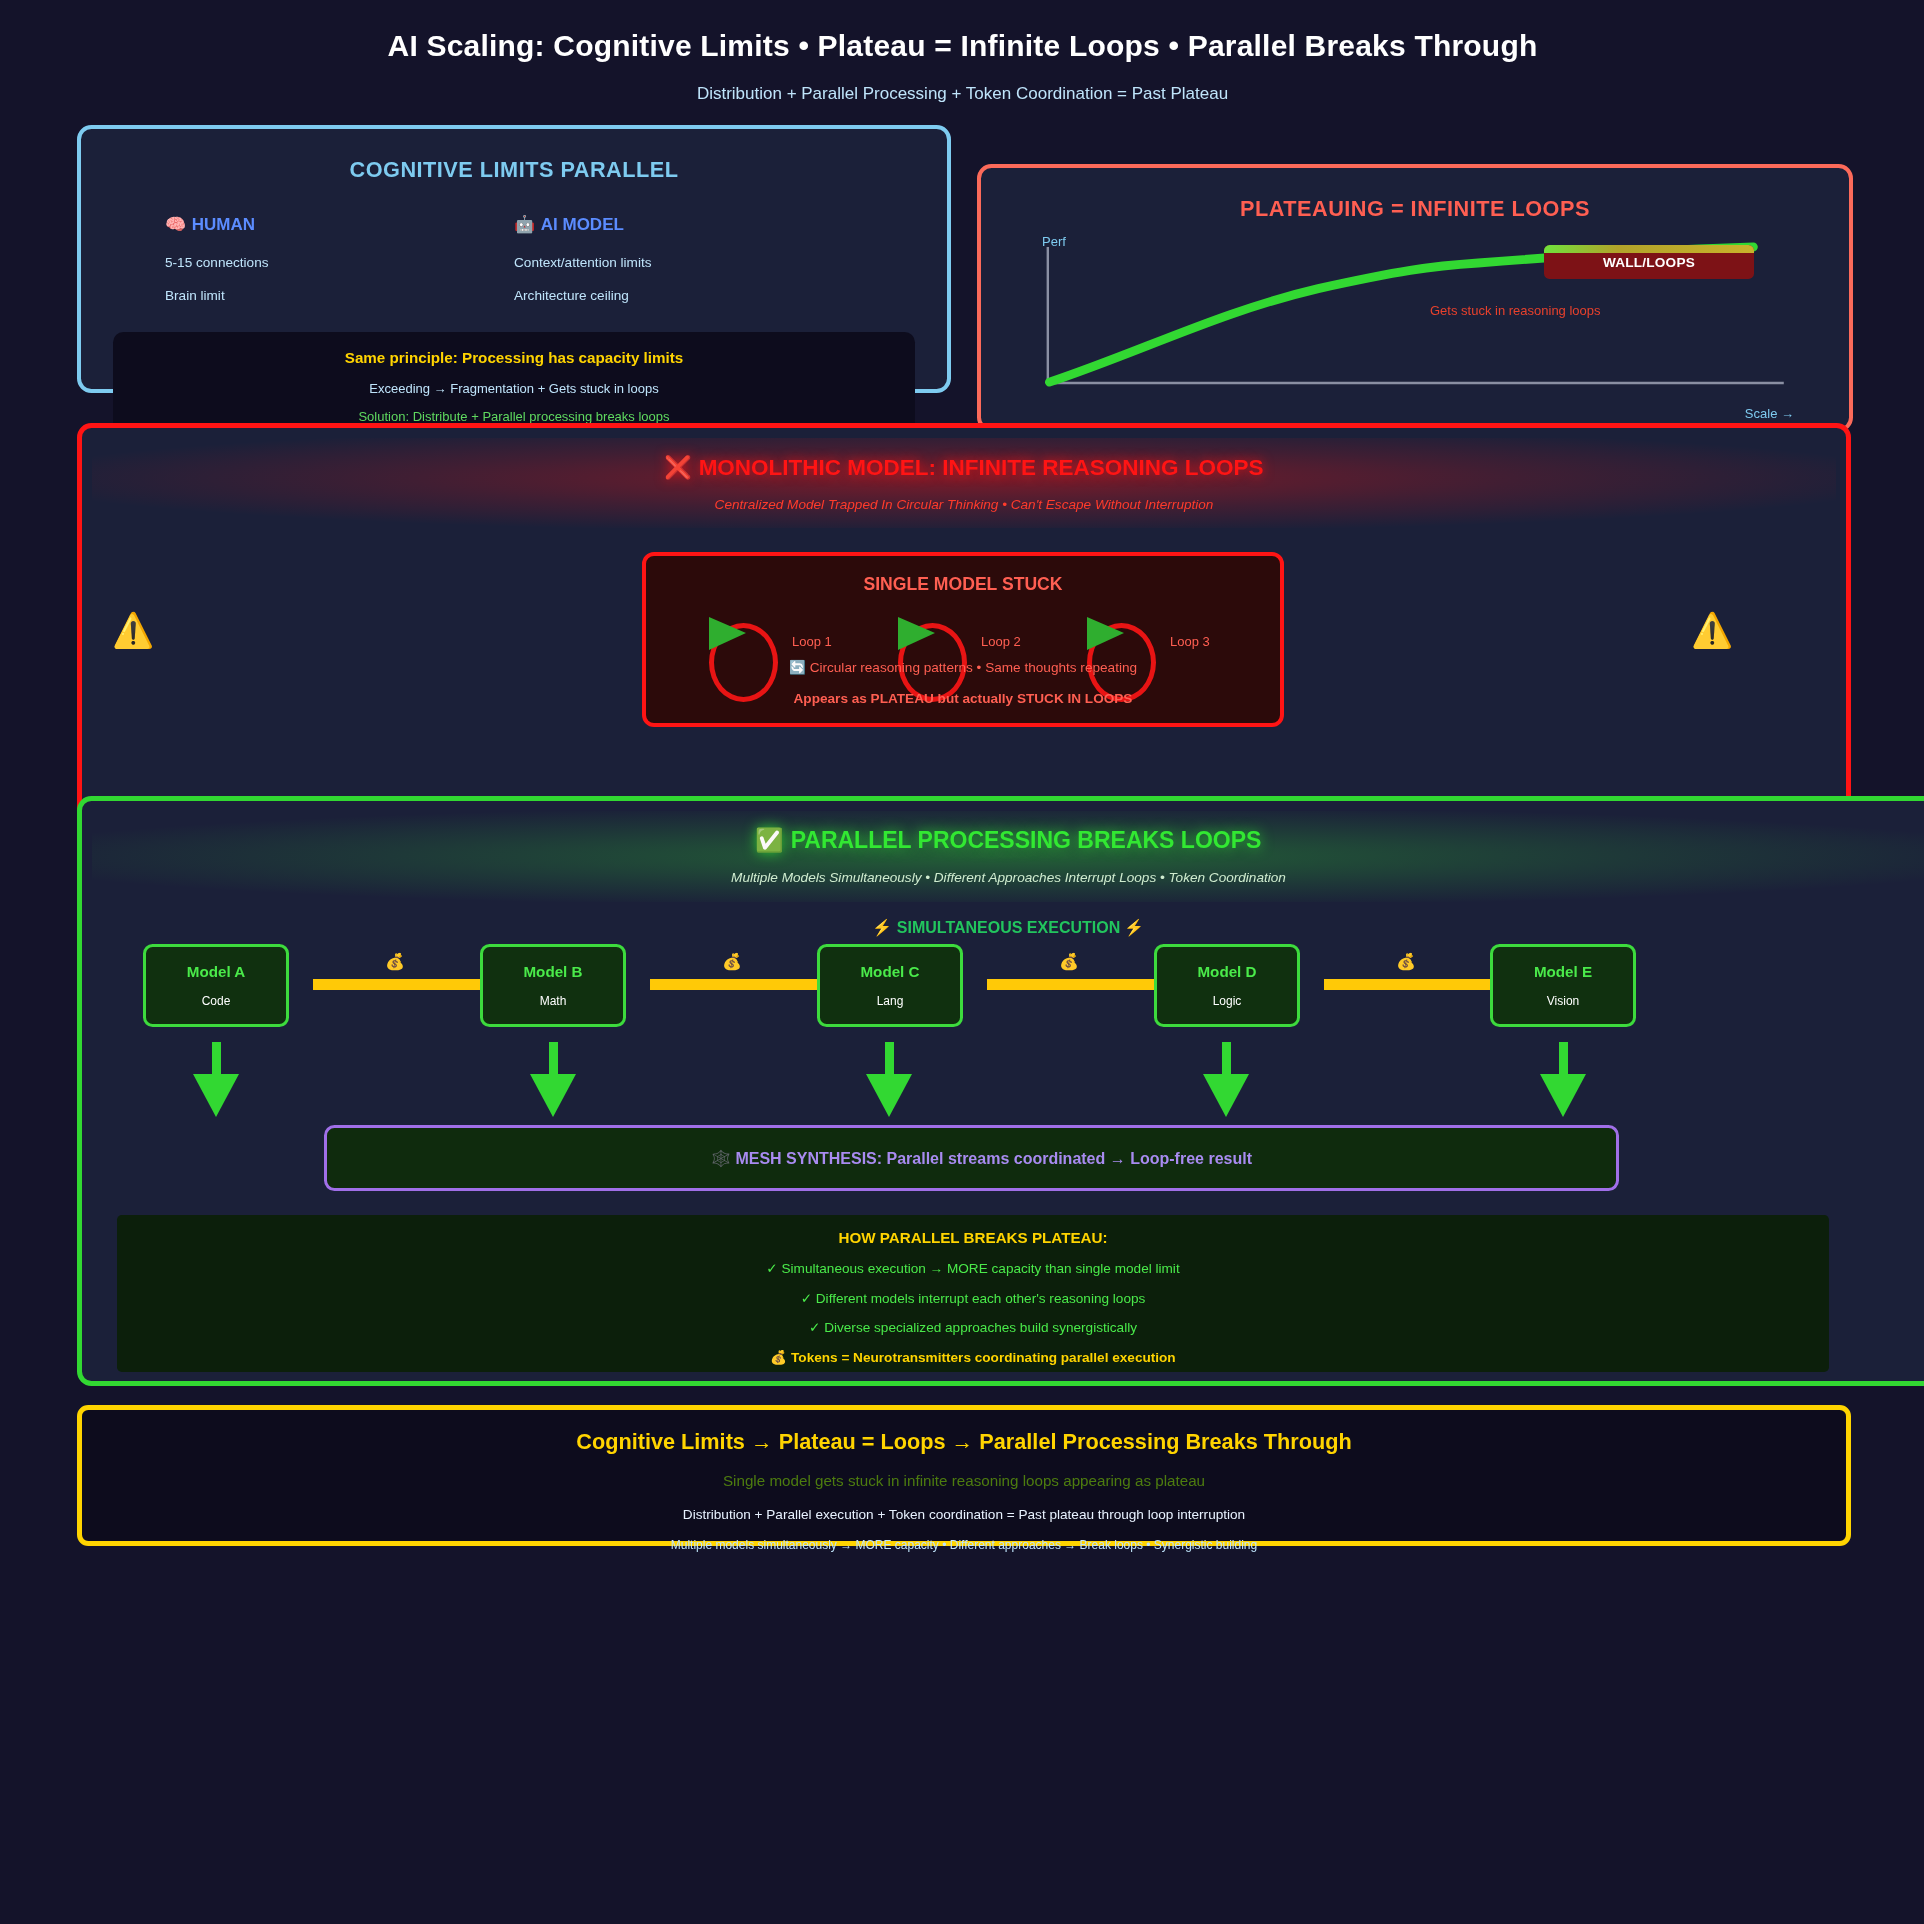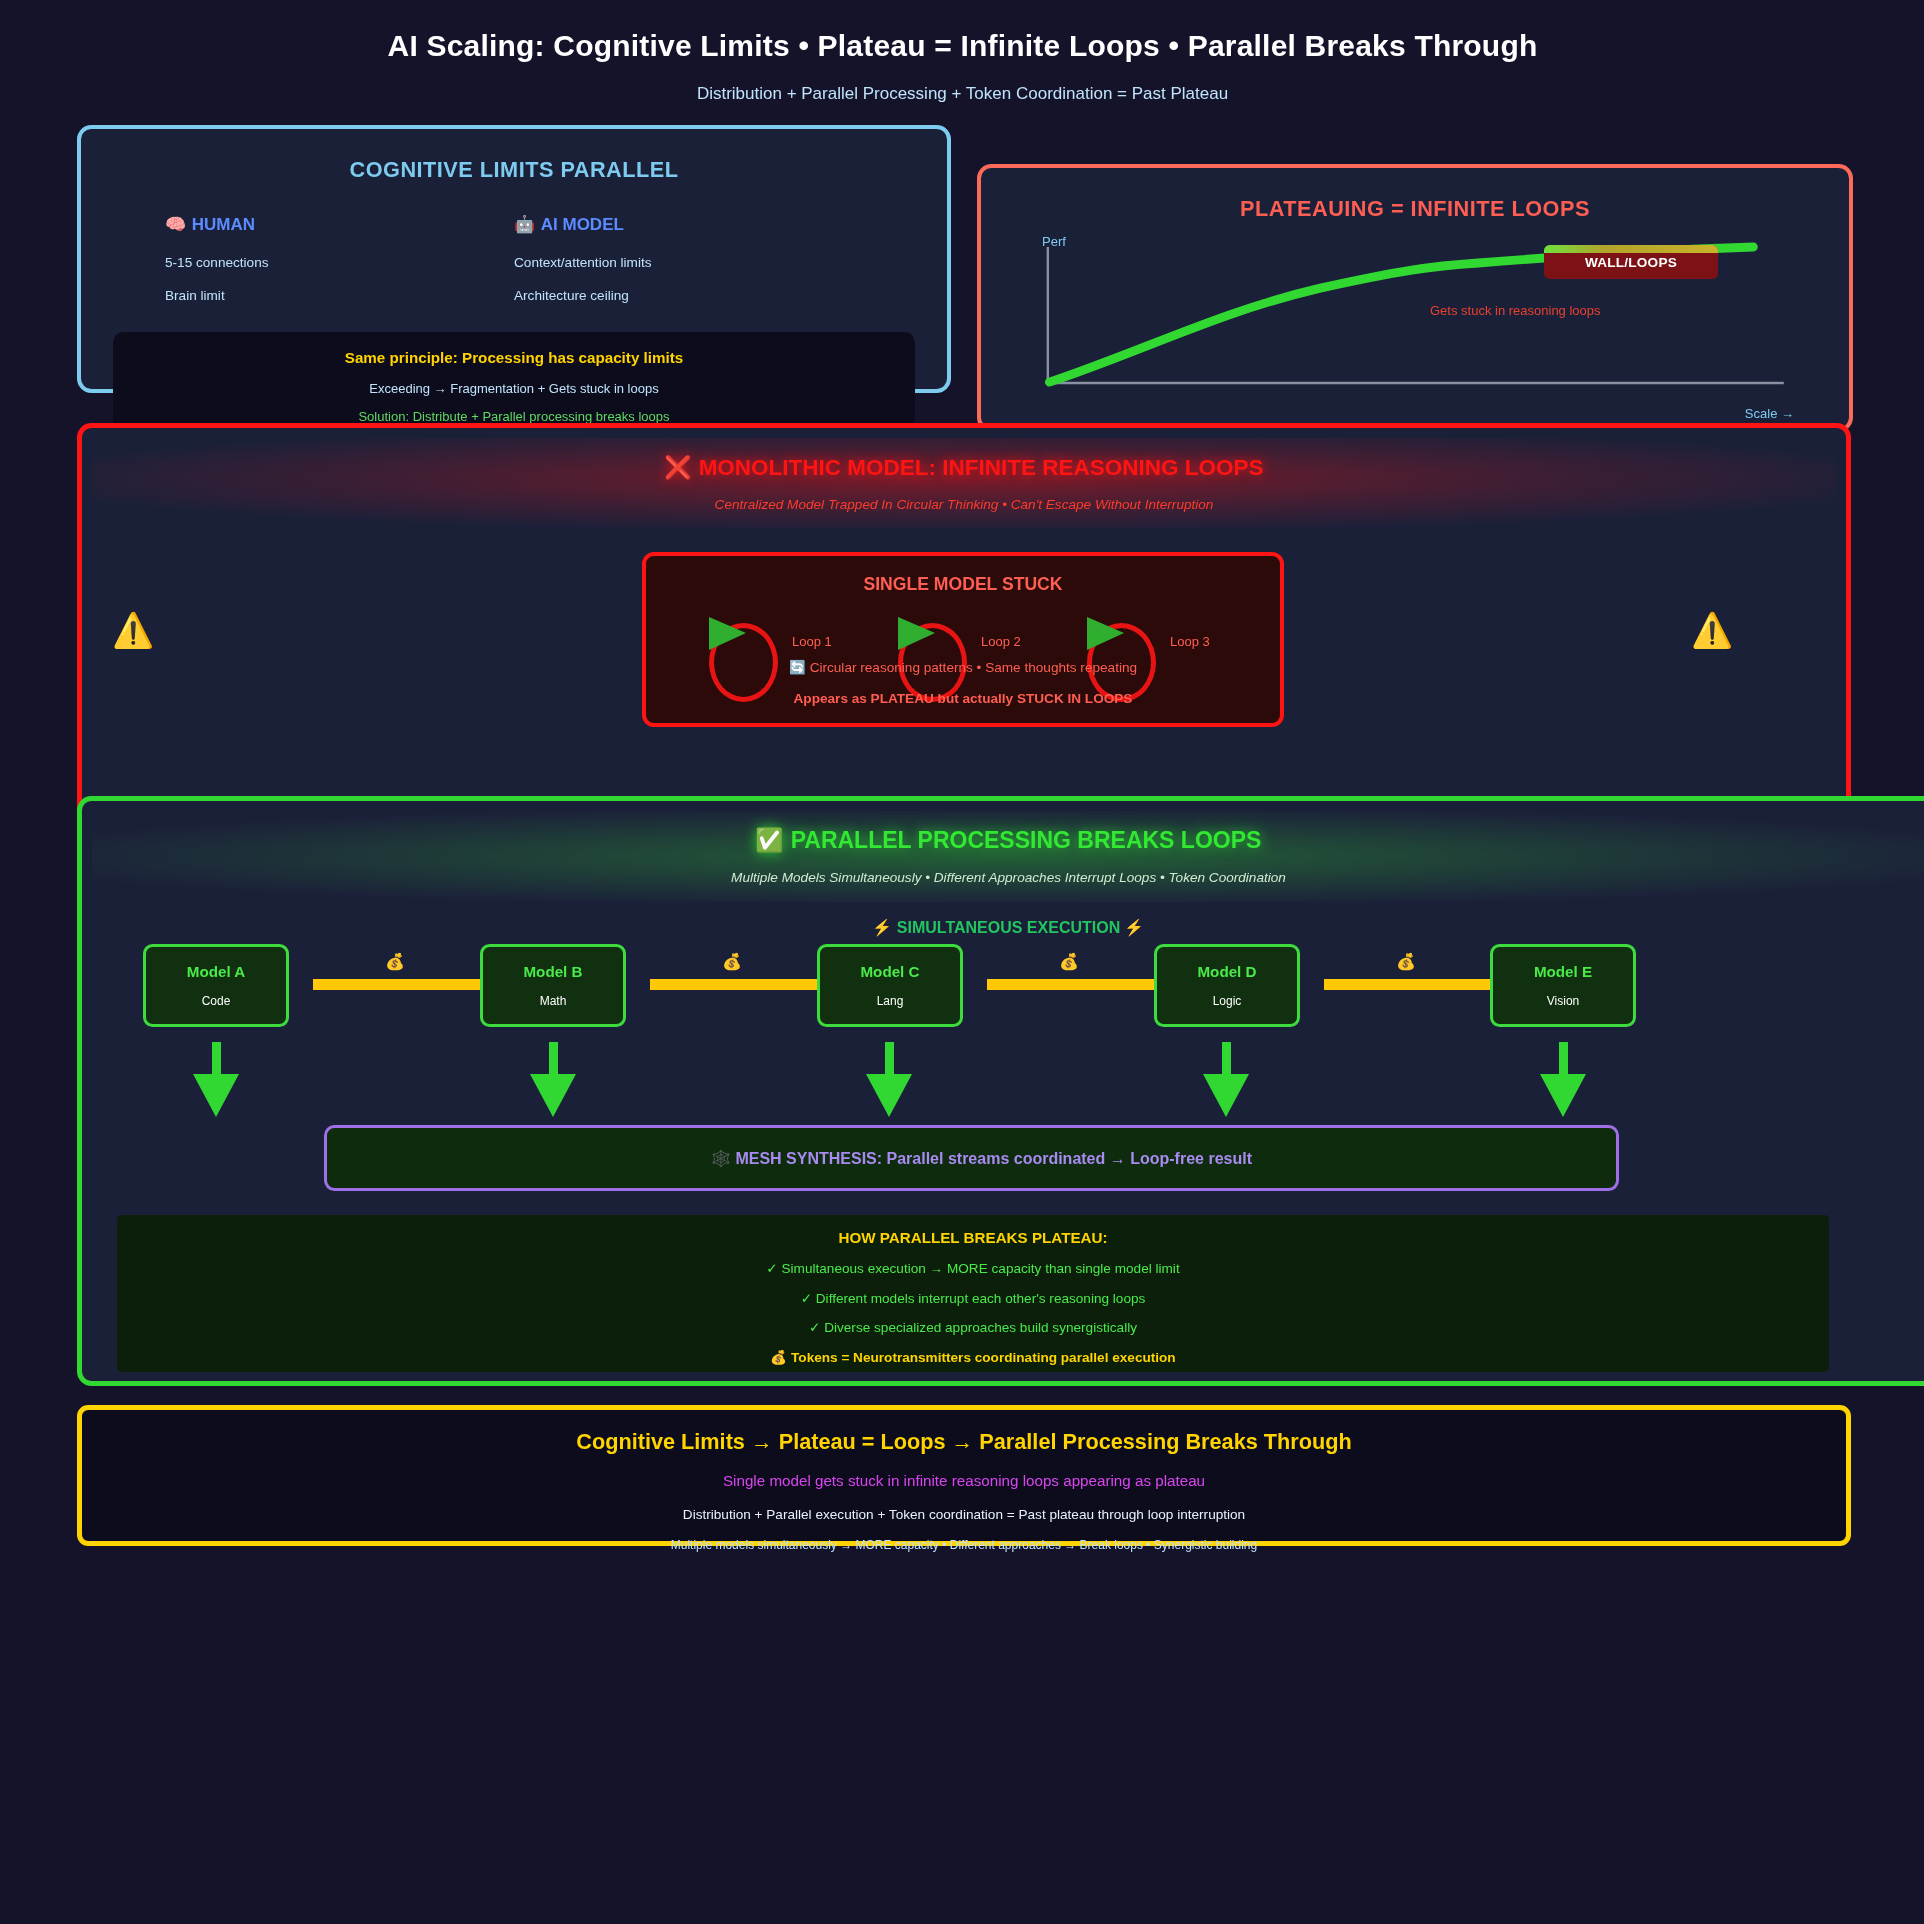--- a/index.html
+++ b/index.html
@@ -58,21 +58,21 @@
     position: absolute; left: 61px; top: 3.2px; font-size: 13px; color: #7ecbf0;
   }
   .axis-label-x {
     position: absolute; right: 55px; bottom: -6.4px; font-size: 13px; color: #7ecbf0;
   }
   .note-stuck {
     position: absolute; left: 449px; top: 72px; font-size: 13px; color: #e8412c;
     white-space: nowrap;
   }
   .wall {
-    position: absolute; left: 563px; top: 14.4px; width: 174px; height: 34px;
+    position: absolute; left: 563px; top: 14.4px; width: 210px; height: 34px;
     background: linear-gradient(180deg,#7d1216 0%, #7d1216 100%);
     border-radius: 5.6px; display: flex; align-items: center; justify-content: center;
     color: #ffffff; font-size: 13.6px; font-weight: bold; letter-spacing: 0.2px;
   }
   .wall::before {
     content:""; position:absolute; left:0; right:0; top:0; height:7.2px;
     background: linear-gradient(90deg,#6fe23c 0%, #b2a32a 35%, #c9b32b 100%);
     border-radius: 5.6px 5.6px 0 0;
   }
 
@@ -183,21 +183,21 @@
   .how .li { margin-top: 13.6px; font-size: 13.6px; color: #4aea4a; }
   .how .li.last { color: #ffd400; font-weight: bold; }
 
   
   .sum {
     position: absolute; left: 77px; top: 1405px; width: 1774px; height: 141px;
     border: 5.6px solid #ffd400; border-radius: 11.2px; background: #0d0c1d;
     text-align: center;
   }
   .sum .s1 { margin-top: 19px; font-size: 21.7px; font-weight: bold; color: #ffd400; }
-  .sum .s2 { margin-top: 17px; font-size: 15.2px; color: #d946ef; }
+  .sum .s2 { margin-top: 17px; font-size: 15.2px; color: #4d7c0f; }
   .sum .s3 { margin-top: 17.6px; font-size: 13.6px; color: #e8f2ff; }
   .sum .s4 { margin-top: 16px; font-size: 12px; color: #bfe4fb; }
 </style>
 </head>
 <body>
 
 <div class="page">
 
   <div class="hdr">
     <h1>AI Scaling: Cognitive Limits • Plateau = Infinite Loops • Parallel Breaks Through</h1>

